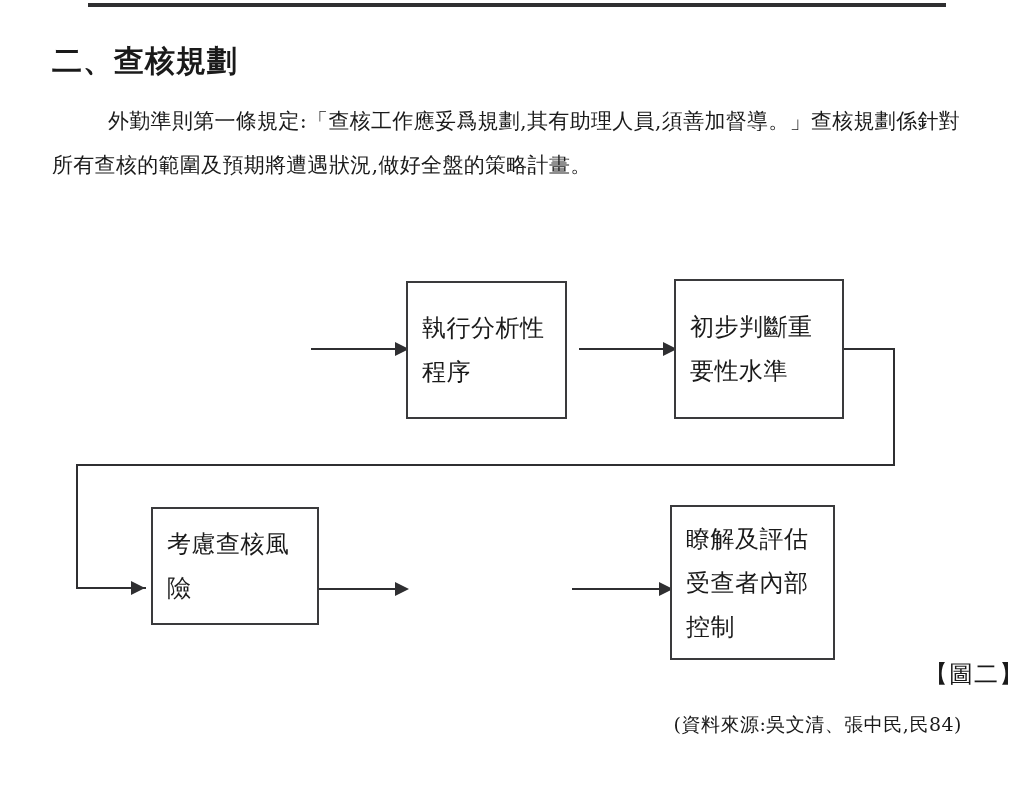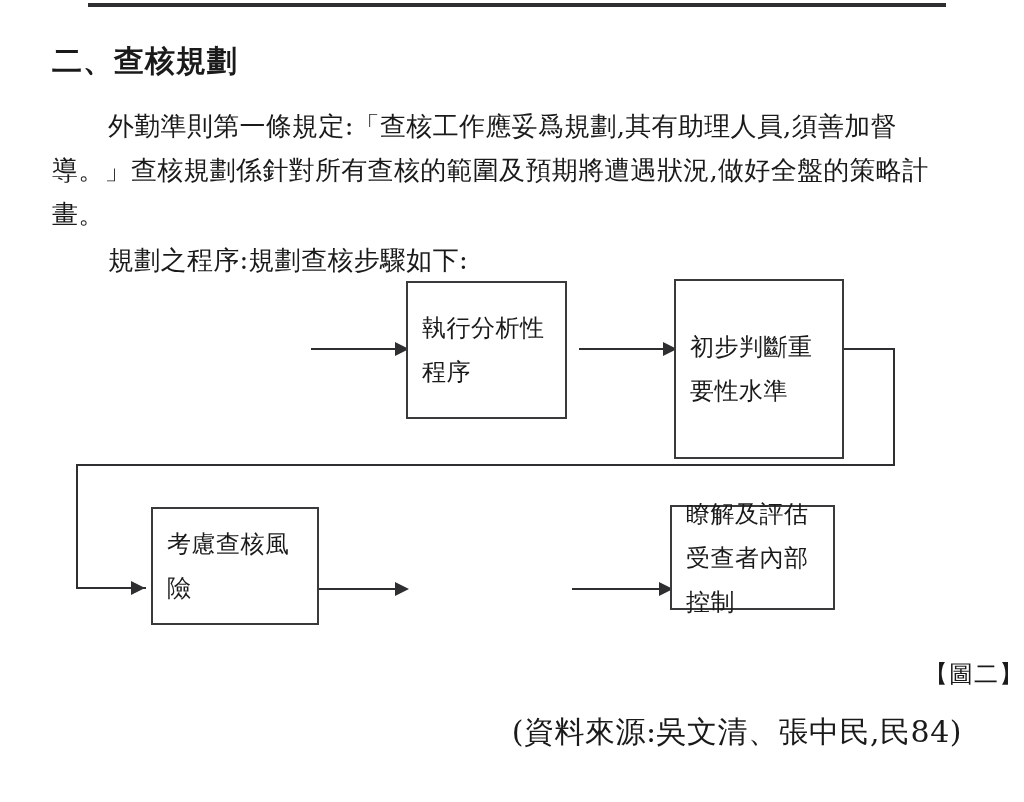--- a/index.html
+++ b/index.html
@@ -44,21 +44,21 @@
     font-weight: bold;
     letter-spacing: 1px;
     line-height: 1.25;
     white-space: nowrap;
   }
 
   .para {
     position: absolute;
     left: 52px;
     width: 910px;
-    font-size: 26px;
+    font-size: 21px;
     line-height: 44px;
     letter-spacing: 0.3px;
   }
   .para-1 { top: 78px; }
   .para-2 { top: 212px; }
 
   .para .indent { display: inline-block; width: 56px; }
 
   
   .flow {
@@ -84,24 +84,24 @@
   .node .node-text {
     display: block;
     padding-left: 14px;
     padding-right: 8px;
     width: 100%;
     word-break: break-all;
   }
 
   #node-1 { left: 141px; top: 279px; width: 170px; height: 140px; }
   #node-2 { left: 406px; top: 281px; width: 161px; height: 138px; }
-  #node-3 { left: 674px; top: 279px; width: 170px; height: 180px; }
+  #node-3 { left: 674px; top: 279px; width: 170px; height: 140px; }
   #node-4 { left: 151px; top: 507px; width: 168px; height: 118px; }
   #node-5 { left: 406px; top: 505px; width: 166px; height: 139px; }
-  #node-6 { left: 670px; top: 505px; width: 165px; height: 105px; }
+  #node-6 { left: 670px; top: 505px; width: 165px; height: 155px; }
 
   
   .conn-h {
     position: absolute;
     height: 2px;
     background: #2f2f31;
     z-index: 2;
   }
   .conn-h::after {
     content: "";
@@ -151,37 +151,36 @@
     top: 658px;
     width: 1024px;
     text-align: right;
     font-size: 24px;
     letter-spacing: 1px;
   }
   .source-note {
     position: absolute;
     right: 62px;
     top: 712px;
-    font-size: 30px;
+    font-size: 19px;
     letter-spacing: 0.5px;
     white-space: nowrap;
   }
 </style>
 </head>
 <body>
 
 <div class="top-rule"></div>
 
 <div class="page-body">
 
   <h1 class="section-heading">二、查核規劃</h1>
 
   <p class="para para-1"><span class="indent"></span><span>外勤準則第一條規定:「查核工作應妥爲規劃,其有助理人員,須善加督導。」查核規劃係針對所有查核的範圍及預期將遭遇狀況,做好全盤的策略計畫。</span></p>
 
-  <p class="para para-2"><span class="indent"></span><span>規劃之程序:規劃查核步驟如下:</span></p>
 
   <div class="flow">
 
 
     <div class="node" id="node-2">
       <span class="node-text">執行分析性程序</span>
     </div>
 
     <div class="node" id="node-3">
       <span class="node-text">初步判斷重要性水準</span>

